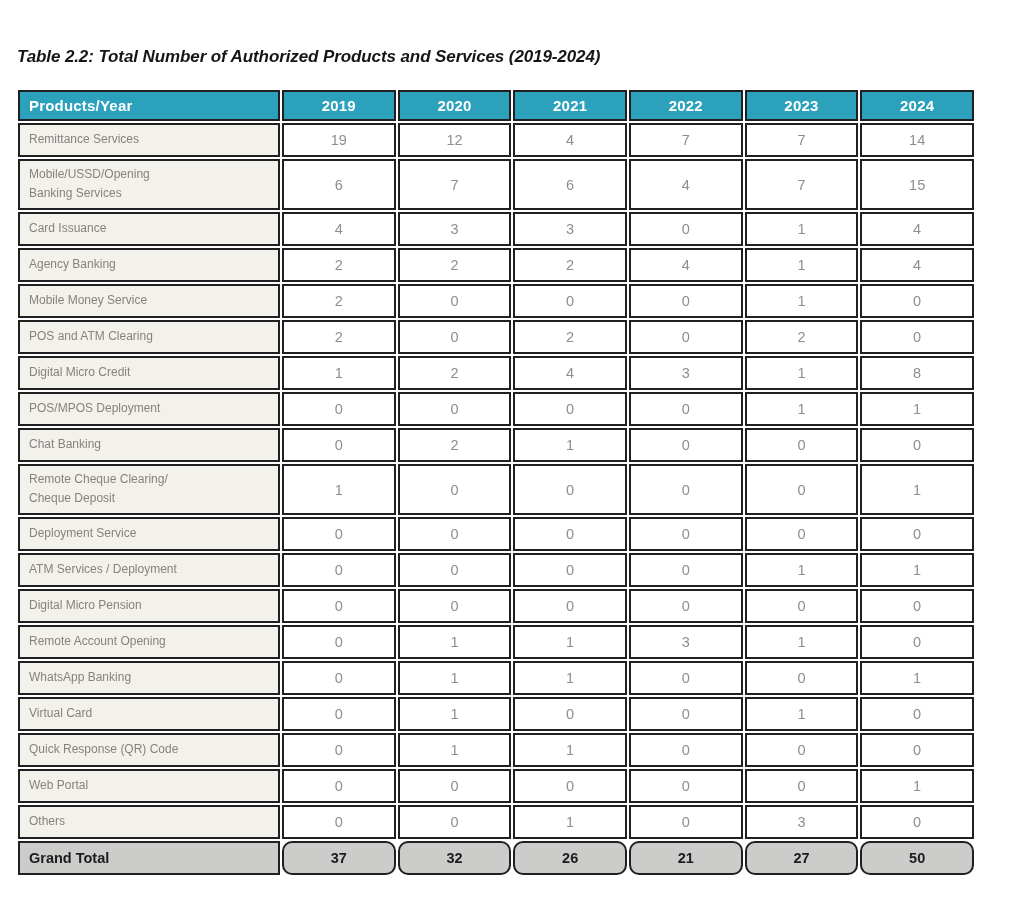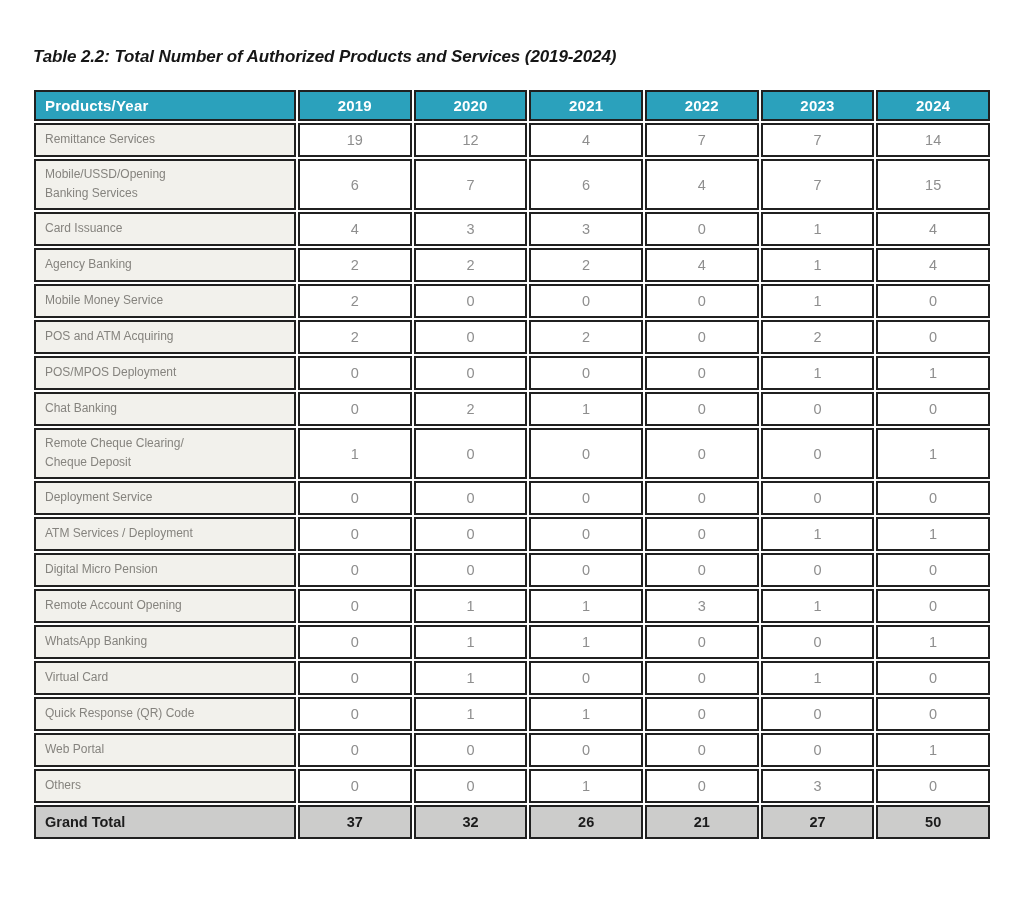--- a/index.html
+++ b/index.html
@@ -8,21 +8,21 @@
     background: #ffffff;
     width: 1024px;
     height: 900px;
     font-family: "Liberation Sans", "DejaVu Sans", sans-serif;
     overflow: hidden;
   }
   .page {
     box-sizing: border-box;
     width: 1024px;
     height: 900px;
-    padding: 47px 34px 0 32px;
+    padding: 47px 34px 0 16px;
   }
   .title {
     font-size: 17px;
     font-weight: 700;
     font-style: italic;
     color: var(--title-text);
     margin: 0 0 21px 1px;
     letter-spacing: -0.1px;
   }
   table.data-table {
@@ -76,21 +76,21 @@
     color: var(--total-text);
     font-weight: 700;
     font-size: 14.5px;
     height: 28px;
     vertical-align: middle;
   }
   tfoot td.label {
     text-align: left;
     padding-left: 9px;
   }
-  tfoot td.val { text-align: center; }
+  tfoot td.val { text-align: center; border-radius: 10px; }
 </style>
 </head>
 <body>
 
 <div class="page">
   <h1 class="title">Table 2.2: Total Number of Authorized Products and Services (2019-2024)</h1>
 
   <table class="data-table">
     <colgroup>
       <col class="label-col">
@@ -153,27 +153,36 @@
         <tr>
           <td class="label">Mobile Money Service</td>
           <td class="val">2</td>
           <td class="val">0</td>
           <td class="val">0</td>
           <td class="val">0</td>
           <td class="val">1</td>
           <td class="val">0</td>
         </tr>
         <tr>
-          <td class="label">POS and ATM Acquiring</td>
-          <td class="val">2</td>
-          <td class="val">0</td>
-          <td class="val">2</td>
-          <td class="val">0</td>
-          <td class="val">2</td>
-          <td class="val">0</td>
+          <td class="label">POS and ATM Clearing</td>
+          <td class="val">2</td>
+          <td class="val">0</td>
+          <td class="val">2</td>
+          <td class="val">0</td>
+          <td class="val">2</td>
+          <td class="val">0</td>
+        </tr>
+        <tr>
+          <td class="label">Digital Micro Credit</td>
+          <td class="val">1</td>
+          <td class="val">2</td>
+          <td class="val">4</td>
+          <td class="val">3</td>
+          <td class="val">1</td>
+          <td class="val">8</td>
         </tr>
         <tr>
           <td class="label">POS/MPOS Deployment</td>
           <td class="val">0</td>
           <td class="val">0</td>
           <td class="val">0</td>
           <td class="val">0</td>
           <td class="val">1</td>
           <td class="val">1</td>
         </tr>

